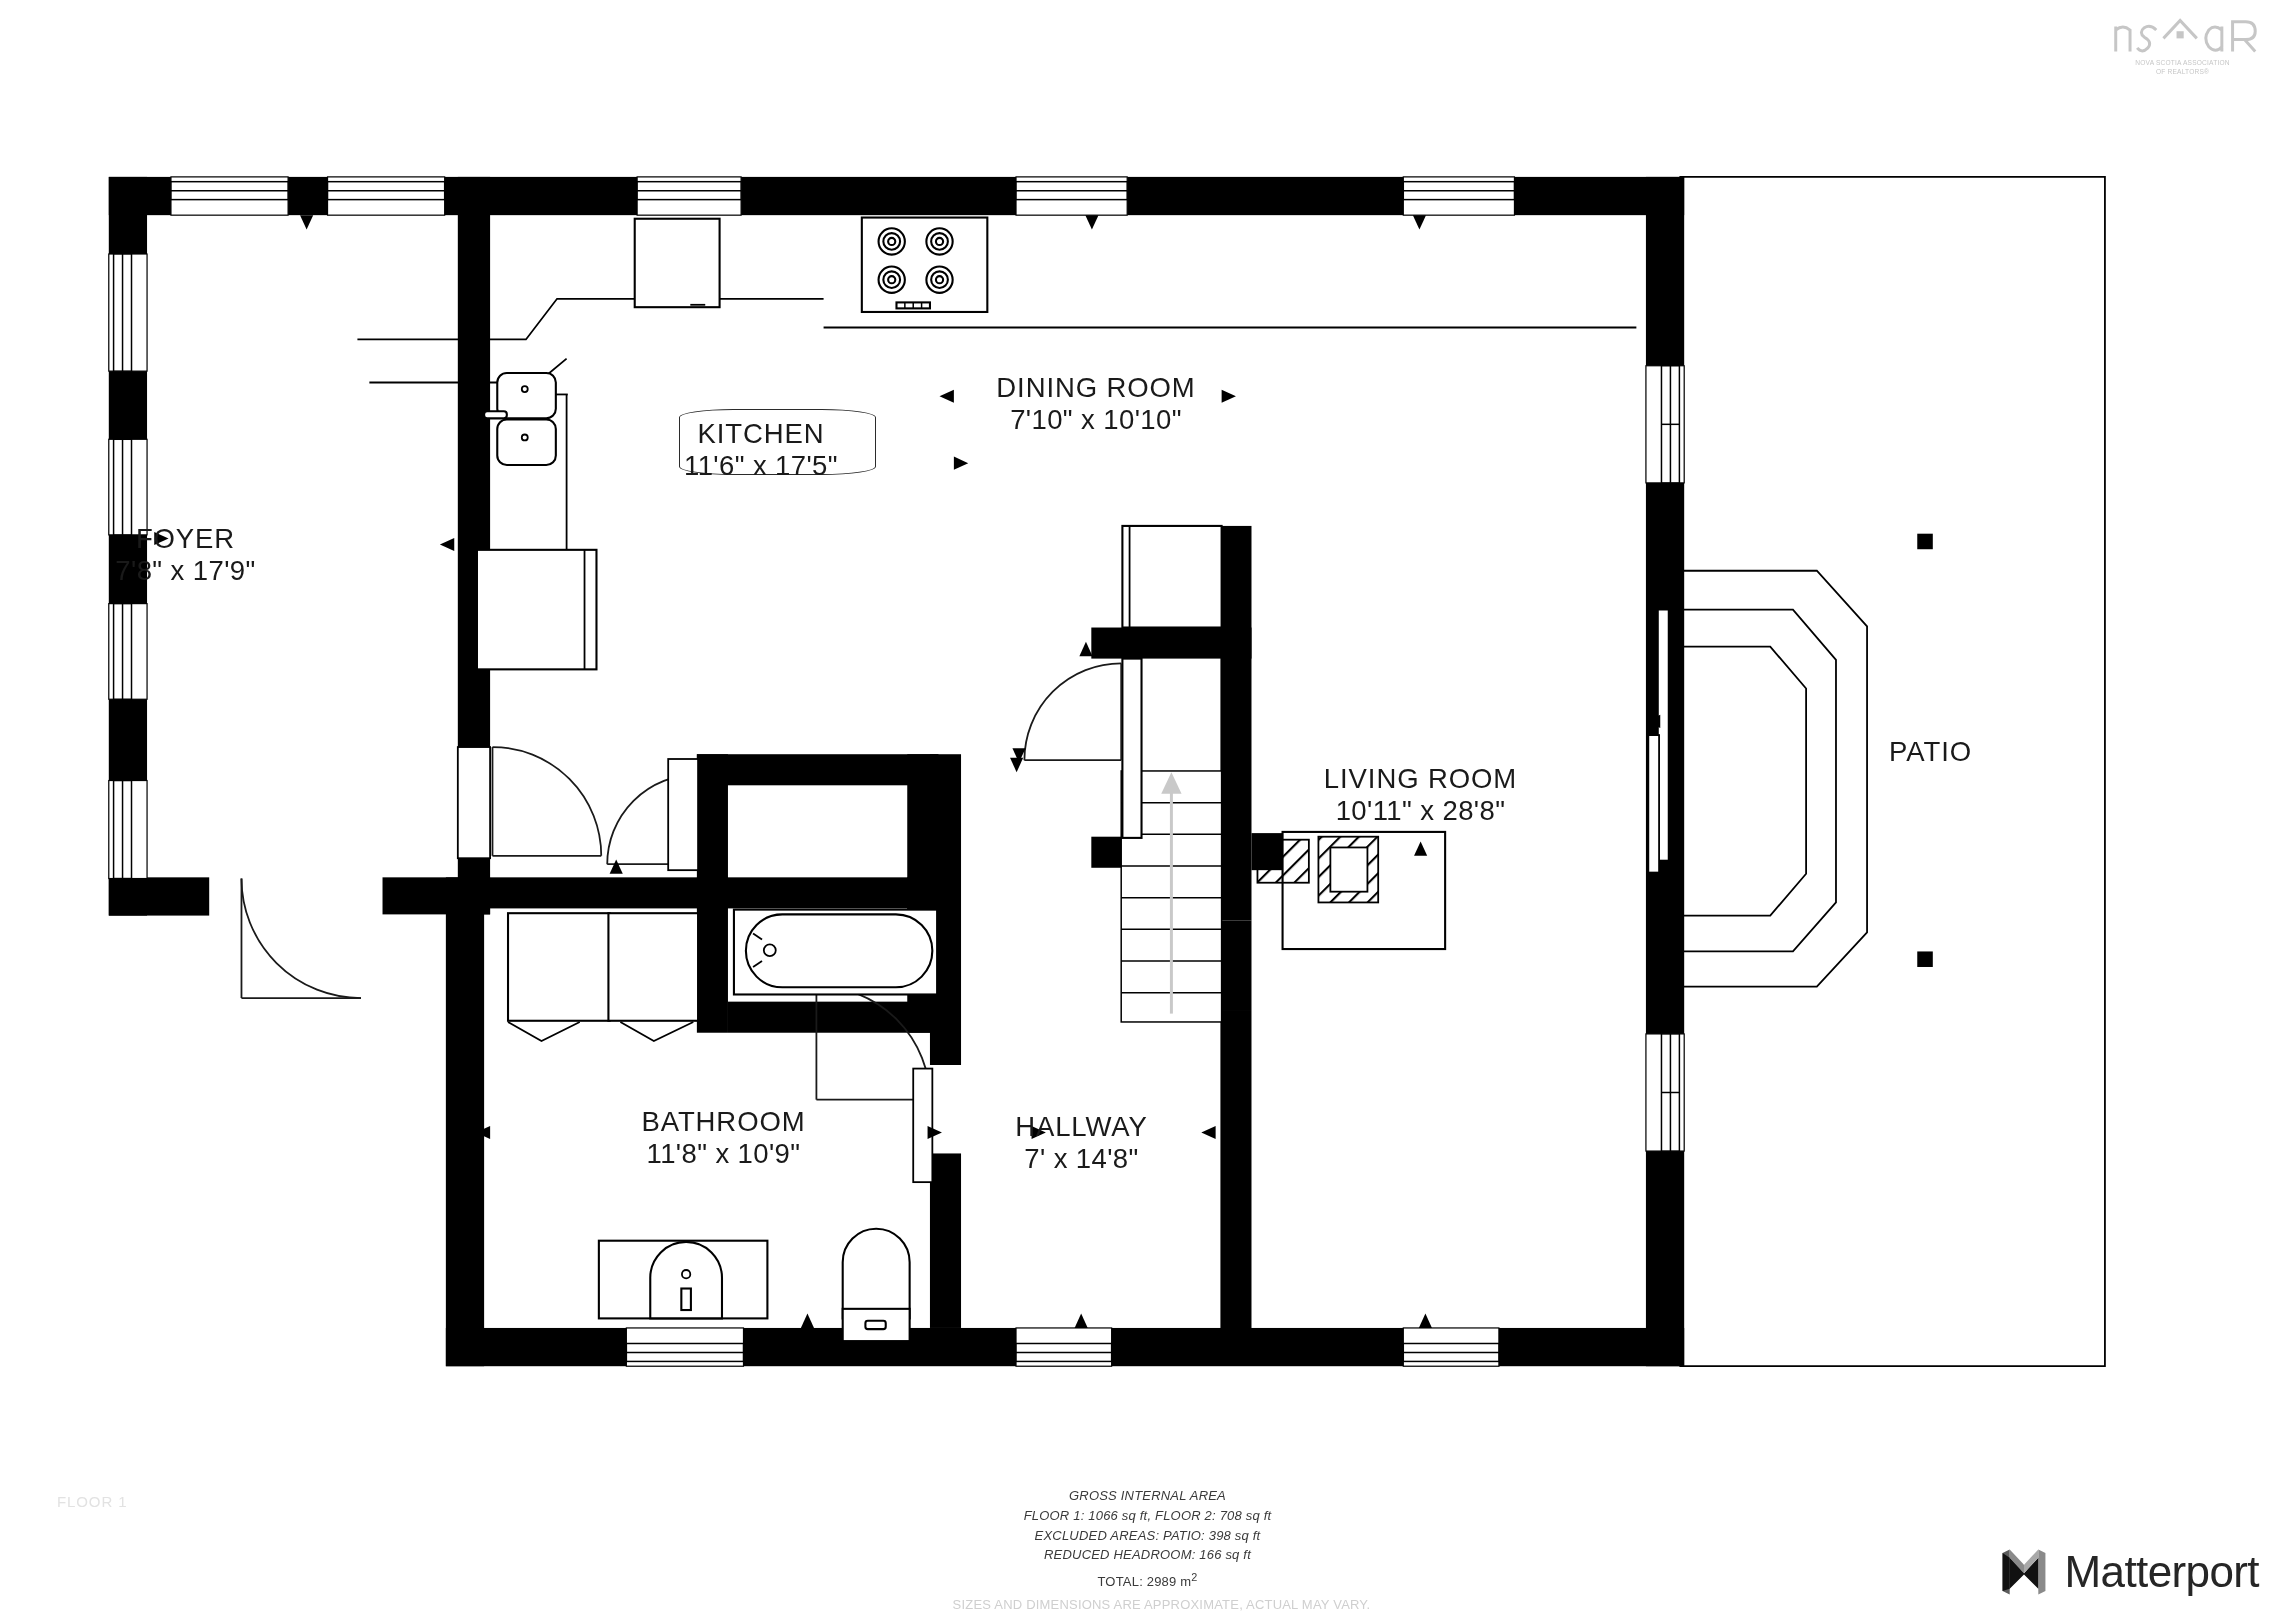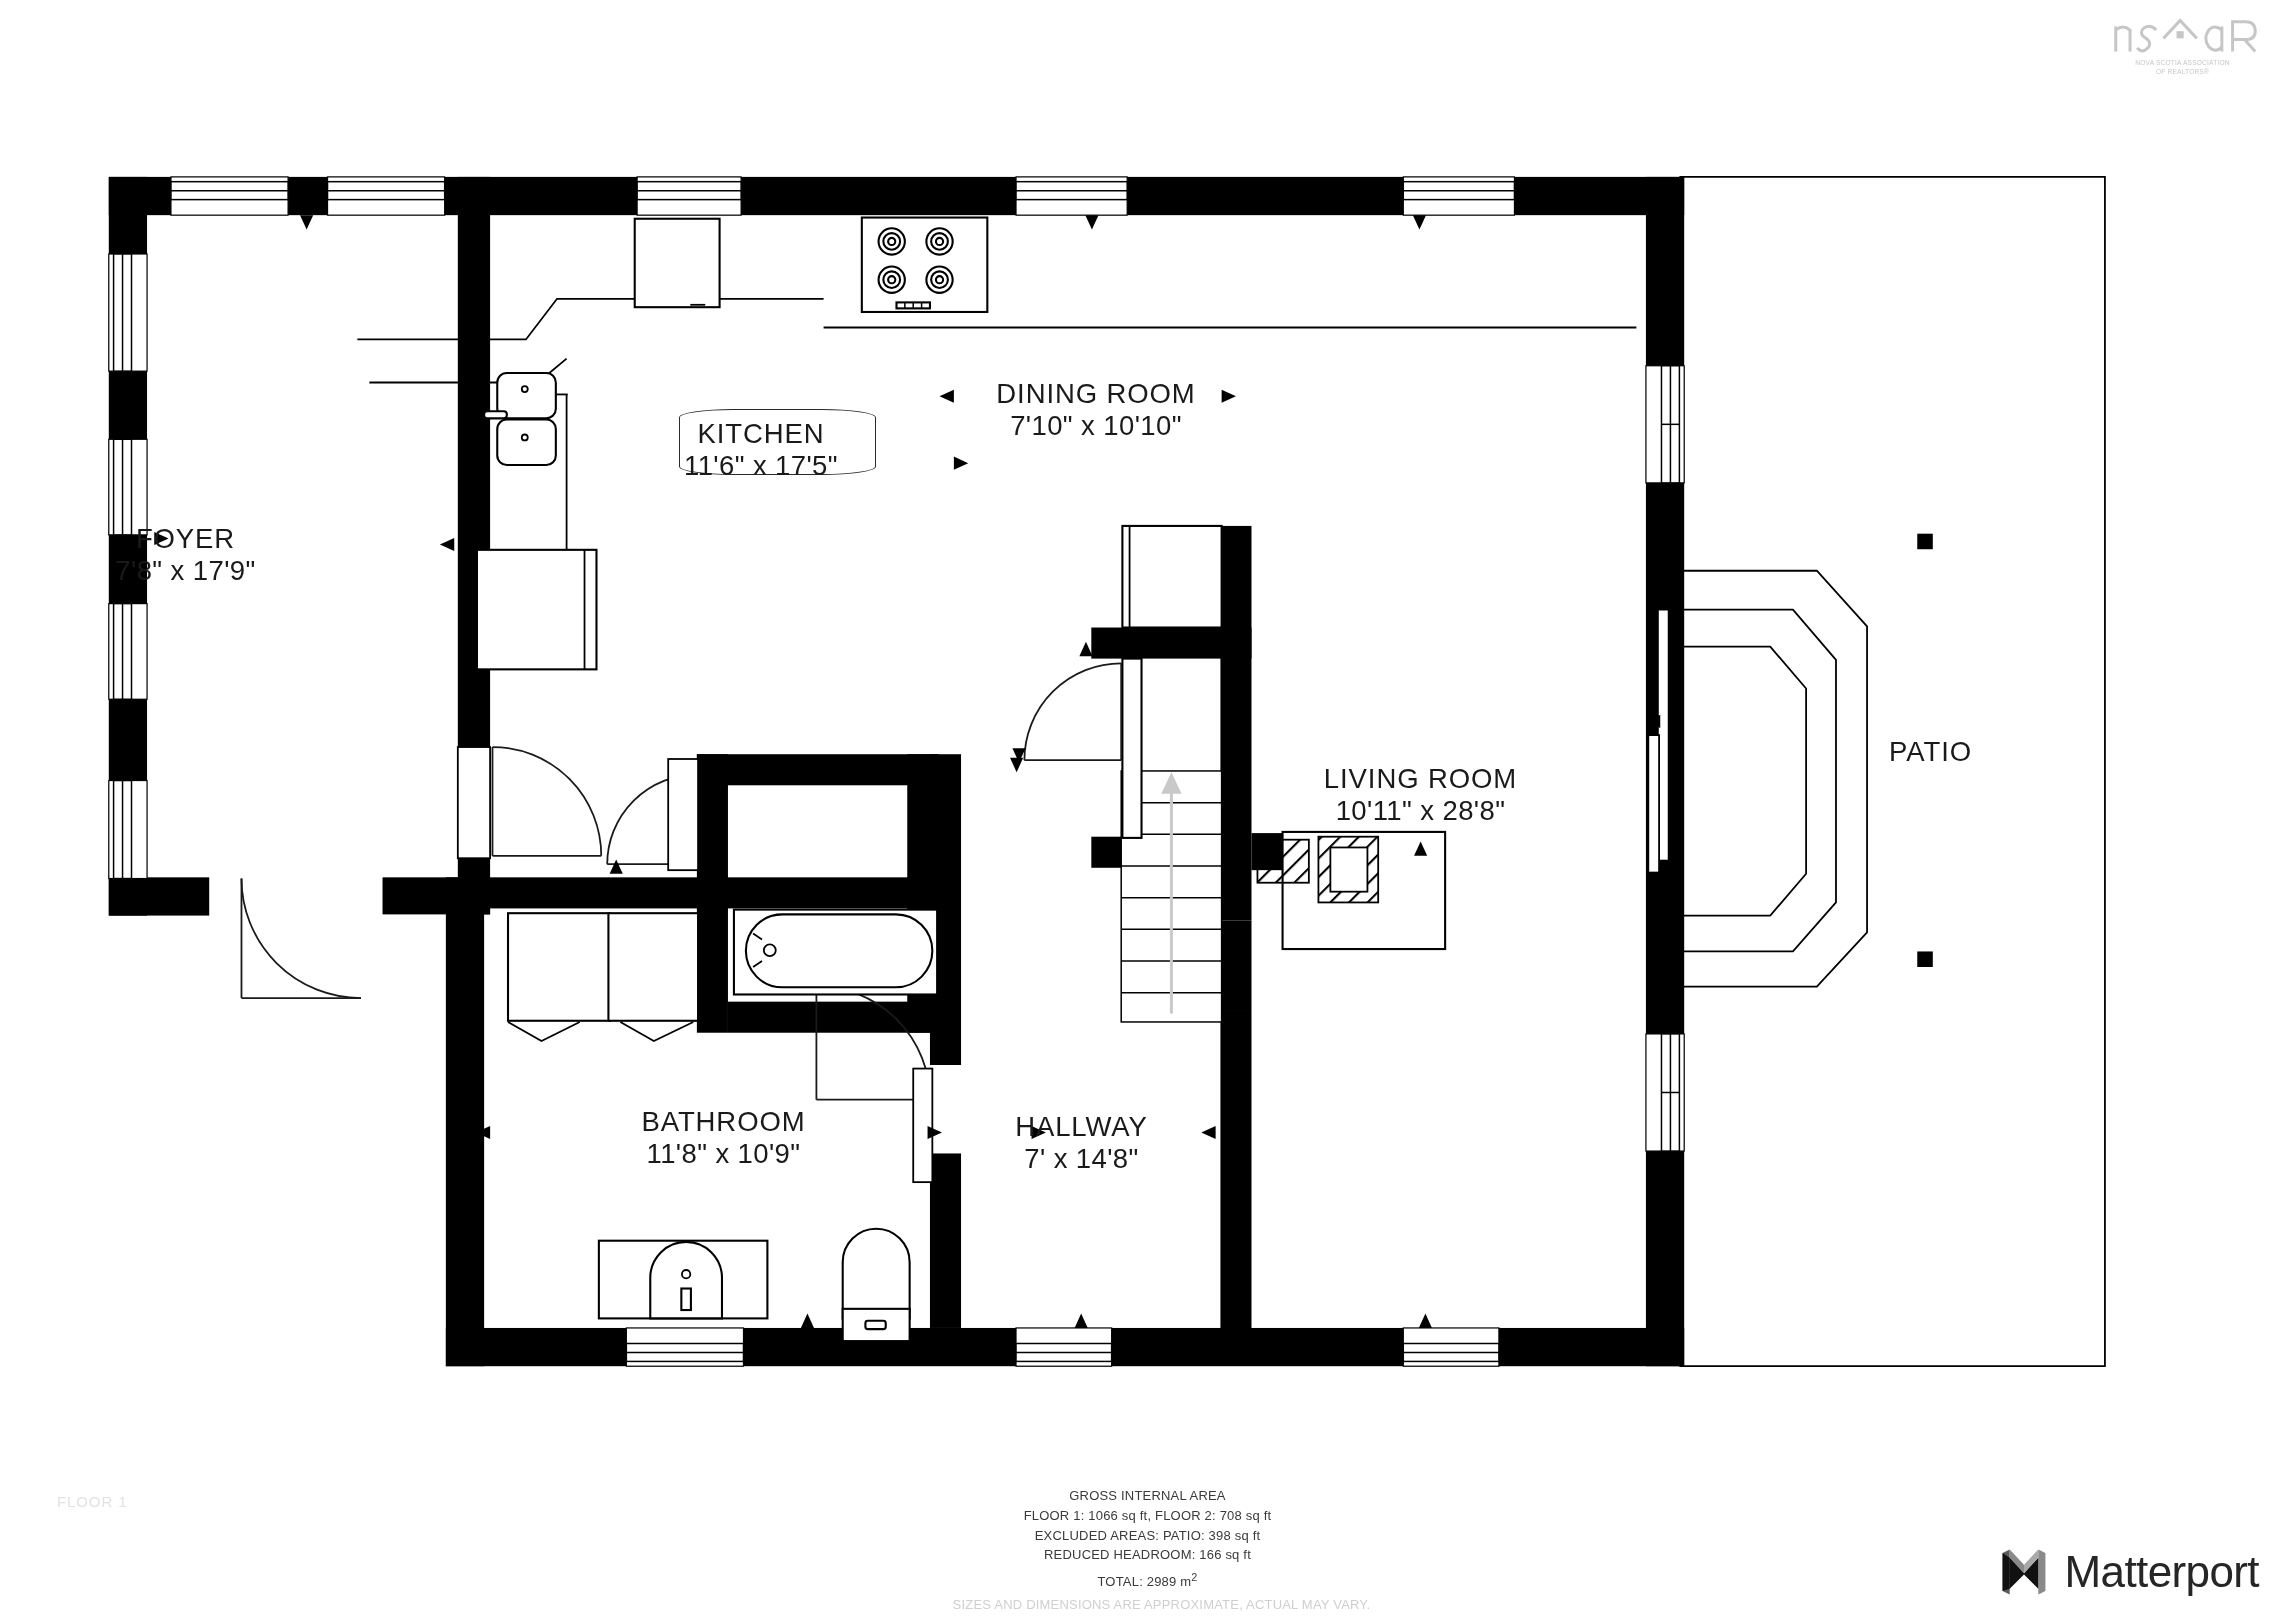--- a/index.html
+++ b/index.html
@@ -75,21 +75,21 @@
     left: 0;
     right: 0;
     top: 1486px;
     text-align: center;
     color: #3a3a3a;
     font-size: 13px;
     line-height: 1.52;
     letter-spacing: 0.2px;
     font-family: "Liberation Sans", sans-serif;
   }
-  #footer-stats .stat-line { display: block; }
+  #footer-stats .stat-line { display: block; font-style: italic; }
   #footer-stats .total-line { display: block; margin-top: 4.2px; }
   #footer-stats .disclaimer {
     display: block;
     margin-top: 3px;
     color: #cfcfcf;
     font-size: 13px;
     letter-spacing: 0.2px;
     padding-left: 28px;
   }
   #floor-tag {
@@ -473,21 +473,21 @@
     <div class="room-name">FOYER</div>
     <div class="room-dims">7'8" x 17'9"</div>
   </div>
 
   <div class="kitchen-box" style="left:679px; top:409px; width:197px; height:66px;"></div>
   <div class="room-label" style="left:679px; top:418px; width:164px;">
     <div class="room-name">KITCHEN</div>
     <div class="room-dims">11'6" x 17'5"</div>
   </div>
 
-  <div class="room-label" style="left:961px; top:372px; width:270px;margin-top:6px;">
+  <div class="room-label" style="left:961px; top:372px; width:270px;">
     <div class="room-name">DINING ROOM</div>
     <div class="room-dims">7'10" x 10'10"</div>
   </div>
 
   <div class="room-label" style="left:1289px; top:717px; width:263px;margin-top:46px;">
     <div class="room-name">LIVING ROOM</div>
     <div class="room-dims">10'11" x 28'8"</div>
   </div>
 
   <div class="room-label" style="left:598px; top:1106px; width:251px;">

